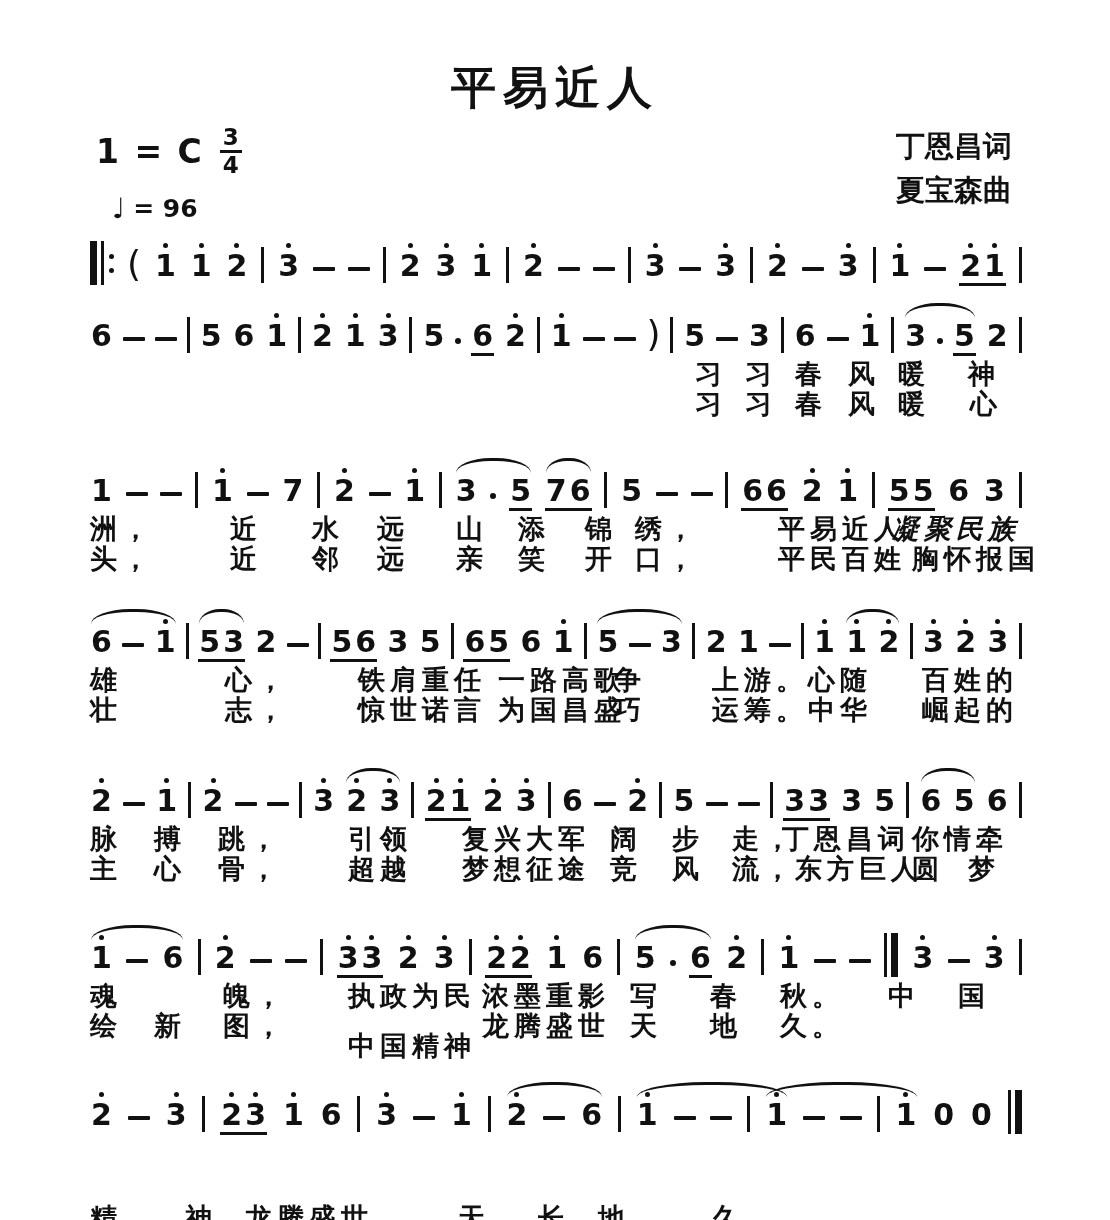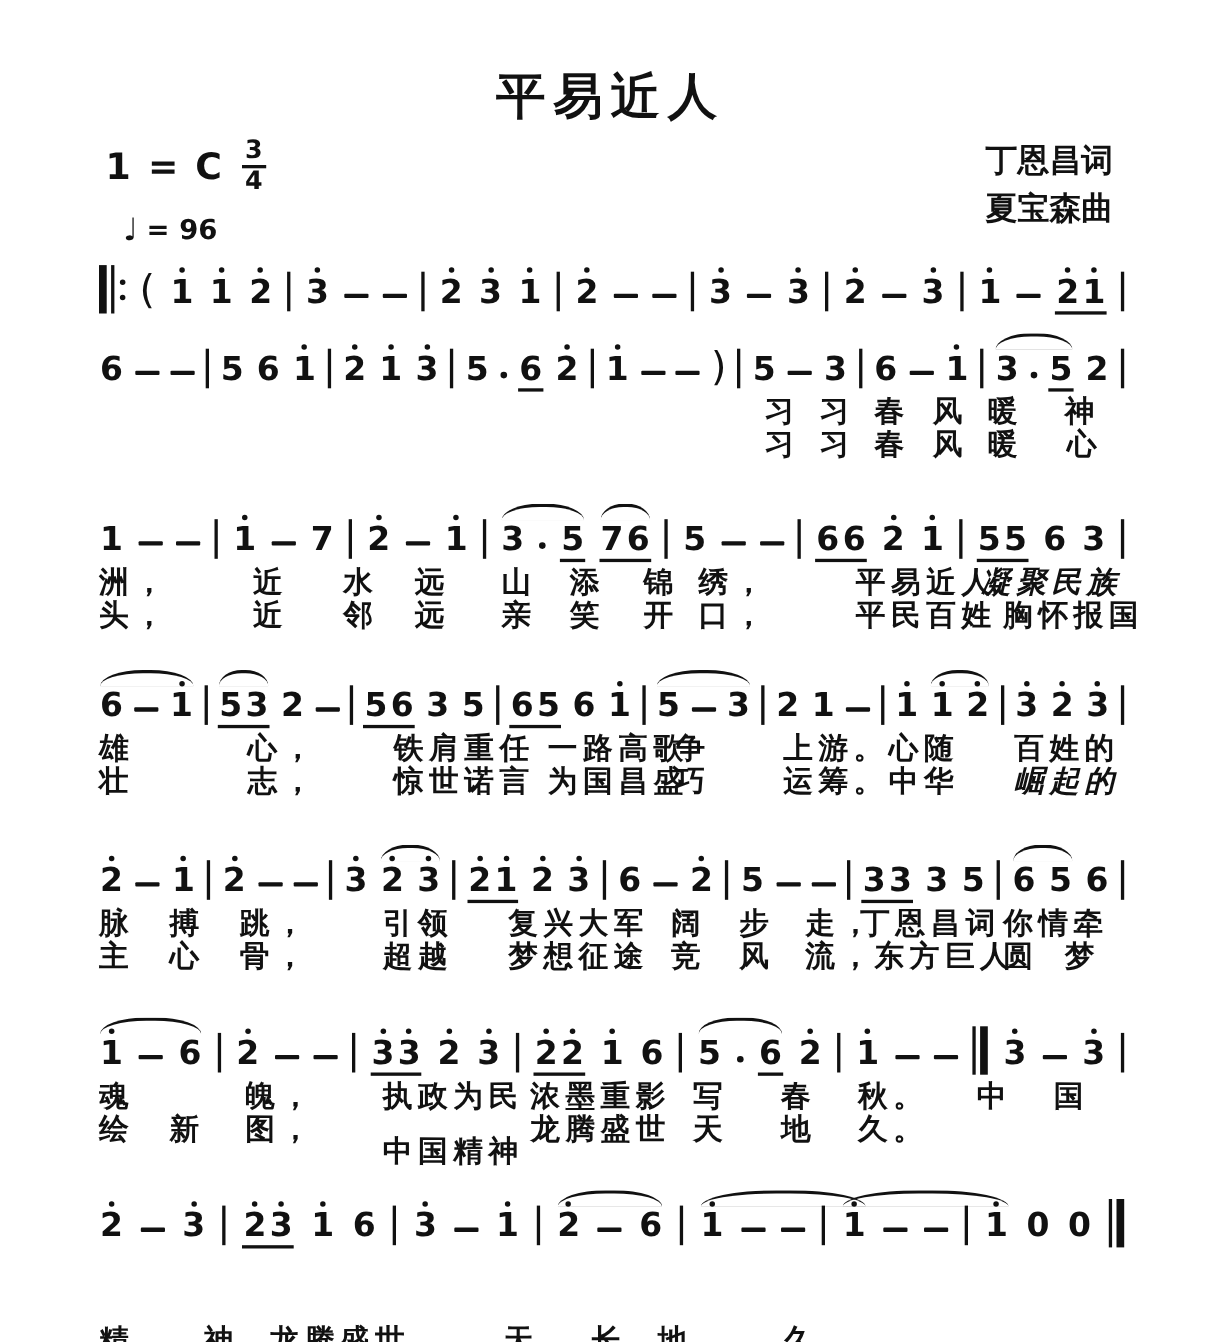--- a/index.html
+++ b/index.html
@@ -654,21 +654,21 @@
       <span style="left: 832px;">百姓的</span>
     </div>
     <div class="lyric-row">
       <span style="left: 0px;">壮</span>
       <span style="left: 135px;">志，</span>
       <span style="left: 268px;">惊世诺言</span>
       <span style="left: 408px;">为国昌盛</span>
       <span style="left: 524px;">巧</span>
       <span style="left: 622px;">运筹。</span>
       <span style="left: 718px;">中华</span>
-      <span style="left: 832px; font-style: italic;">崛起的</span>
+      <span style="left: 832px;">崛起的</span>
     </div>
     <div class="music-line ml-4">
       <div class="tokens">
         <div class="note">
           <div class="dcol">
             <div class="odot"></div>
             <div class="digit">2</div>
           </div>
         </div>
         <div class="dash"></div>

